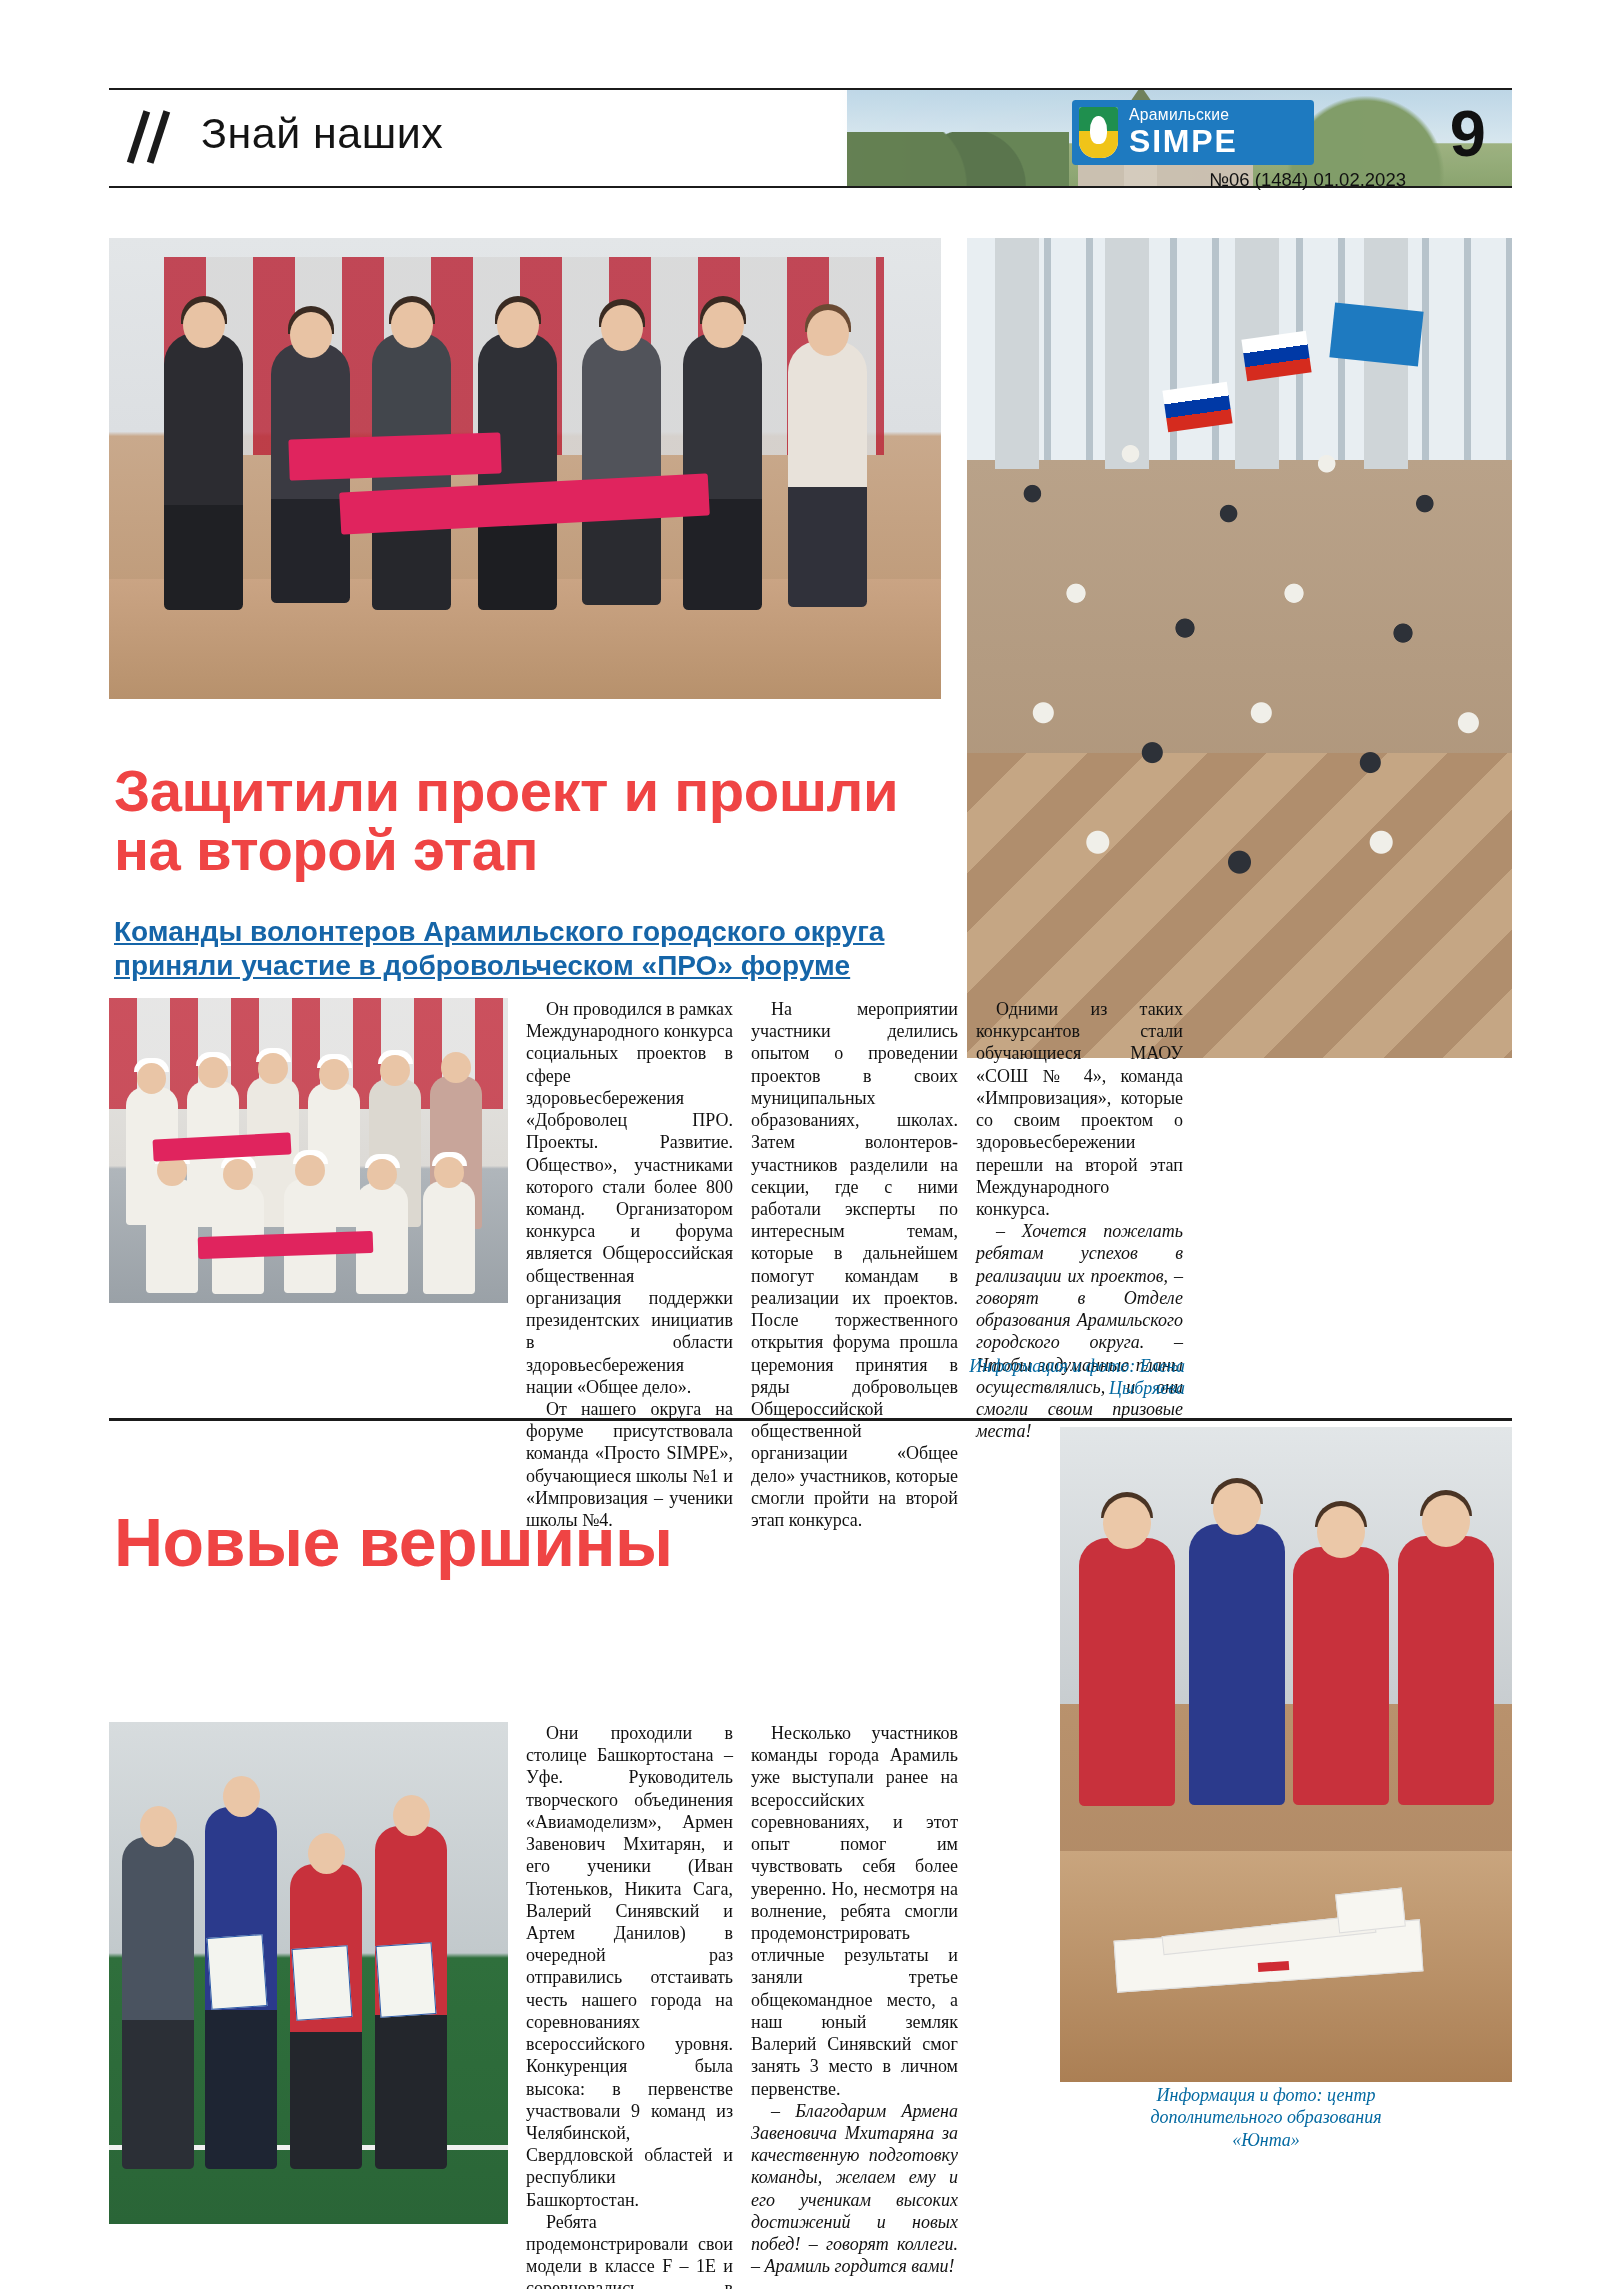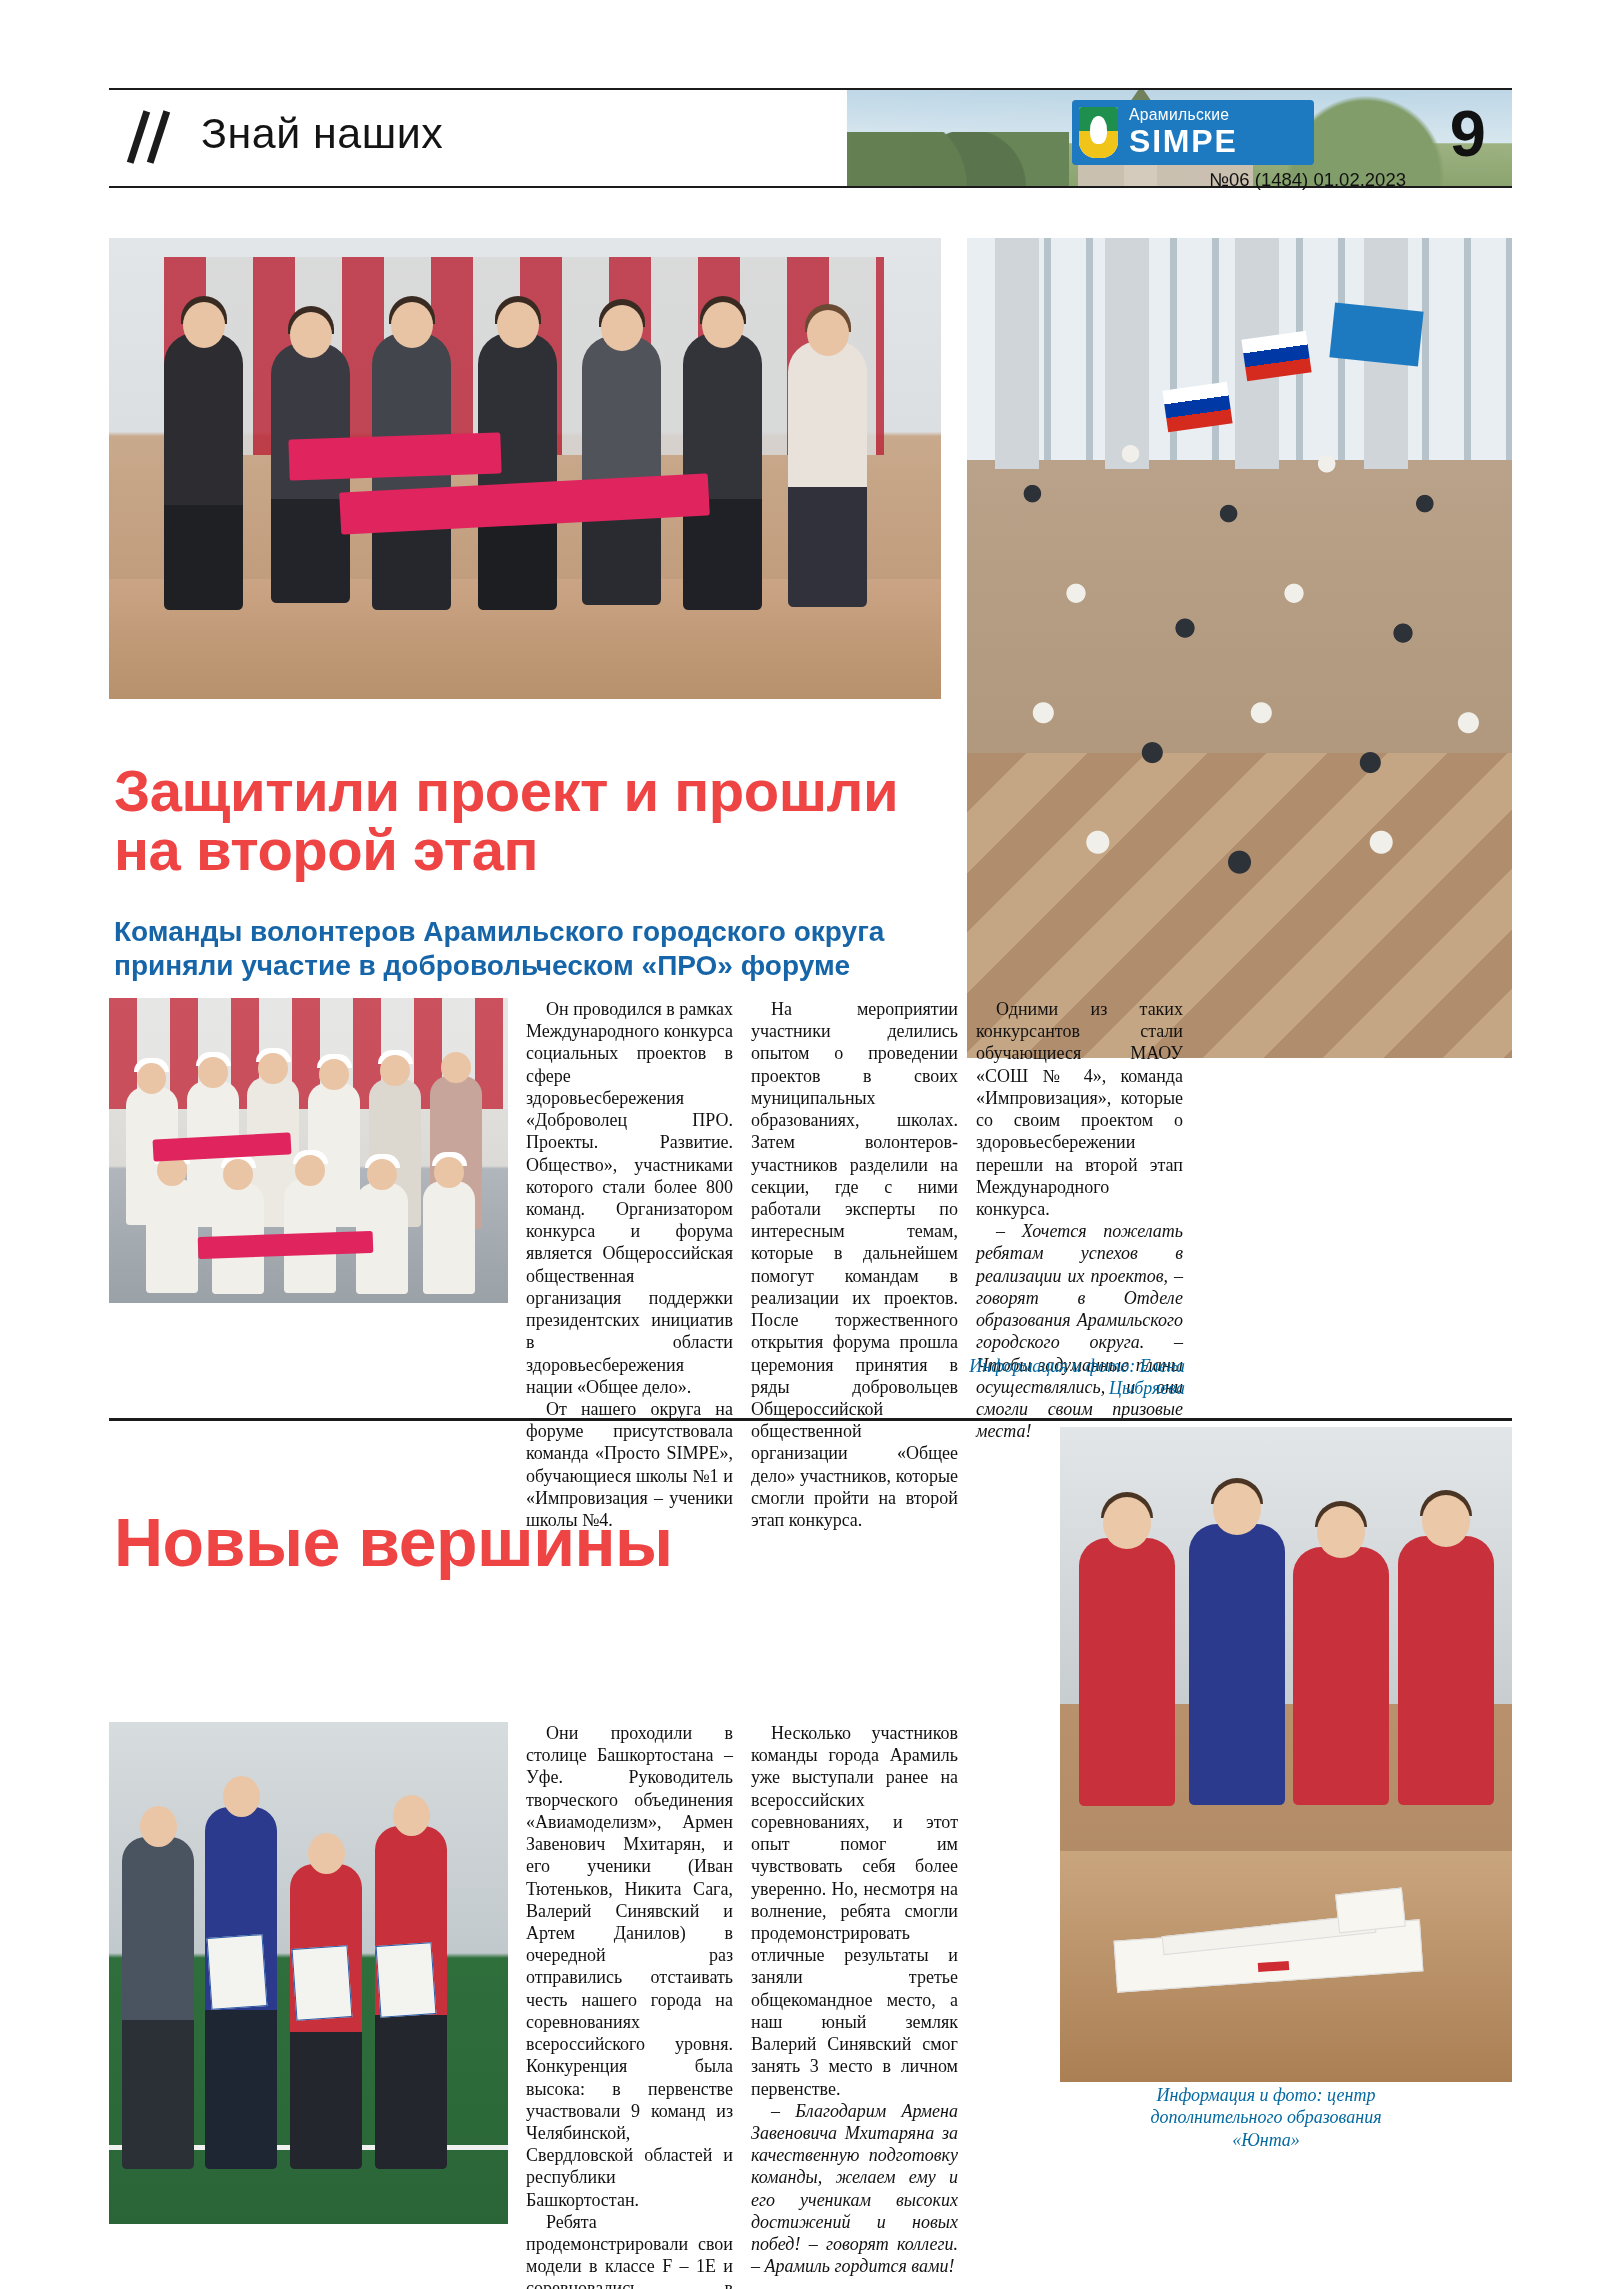--- a/index.html
+++ b/index.html
@@ -382,20 +382,21 @@
   .subhead {
     position: absolute;
     font-family: "Liberation Sans", sans-serif;
     font-weight: 700;
     color: #1565a8;
     line-height: 1.22;
   }
   #subhead-1 {
     left: 114px; top: 892px; width: 812px;
     font-size: 28px;
+    text-decoration: underline;
   }
   #subhead-2 {
     left: 114px; top: 1569px; width: 941px;
     font-size: 30px;
   }
 
   .col {
     position: absolute;
     font-family: "Liberation Serif", serif;
     font-size: 18px;

